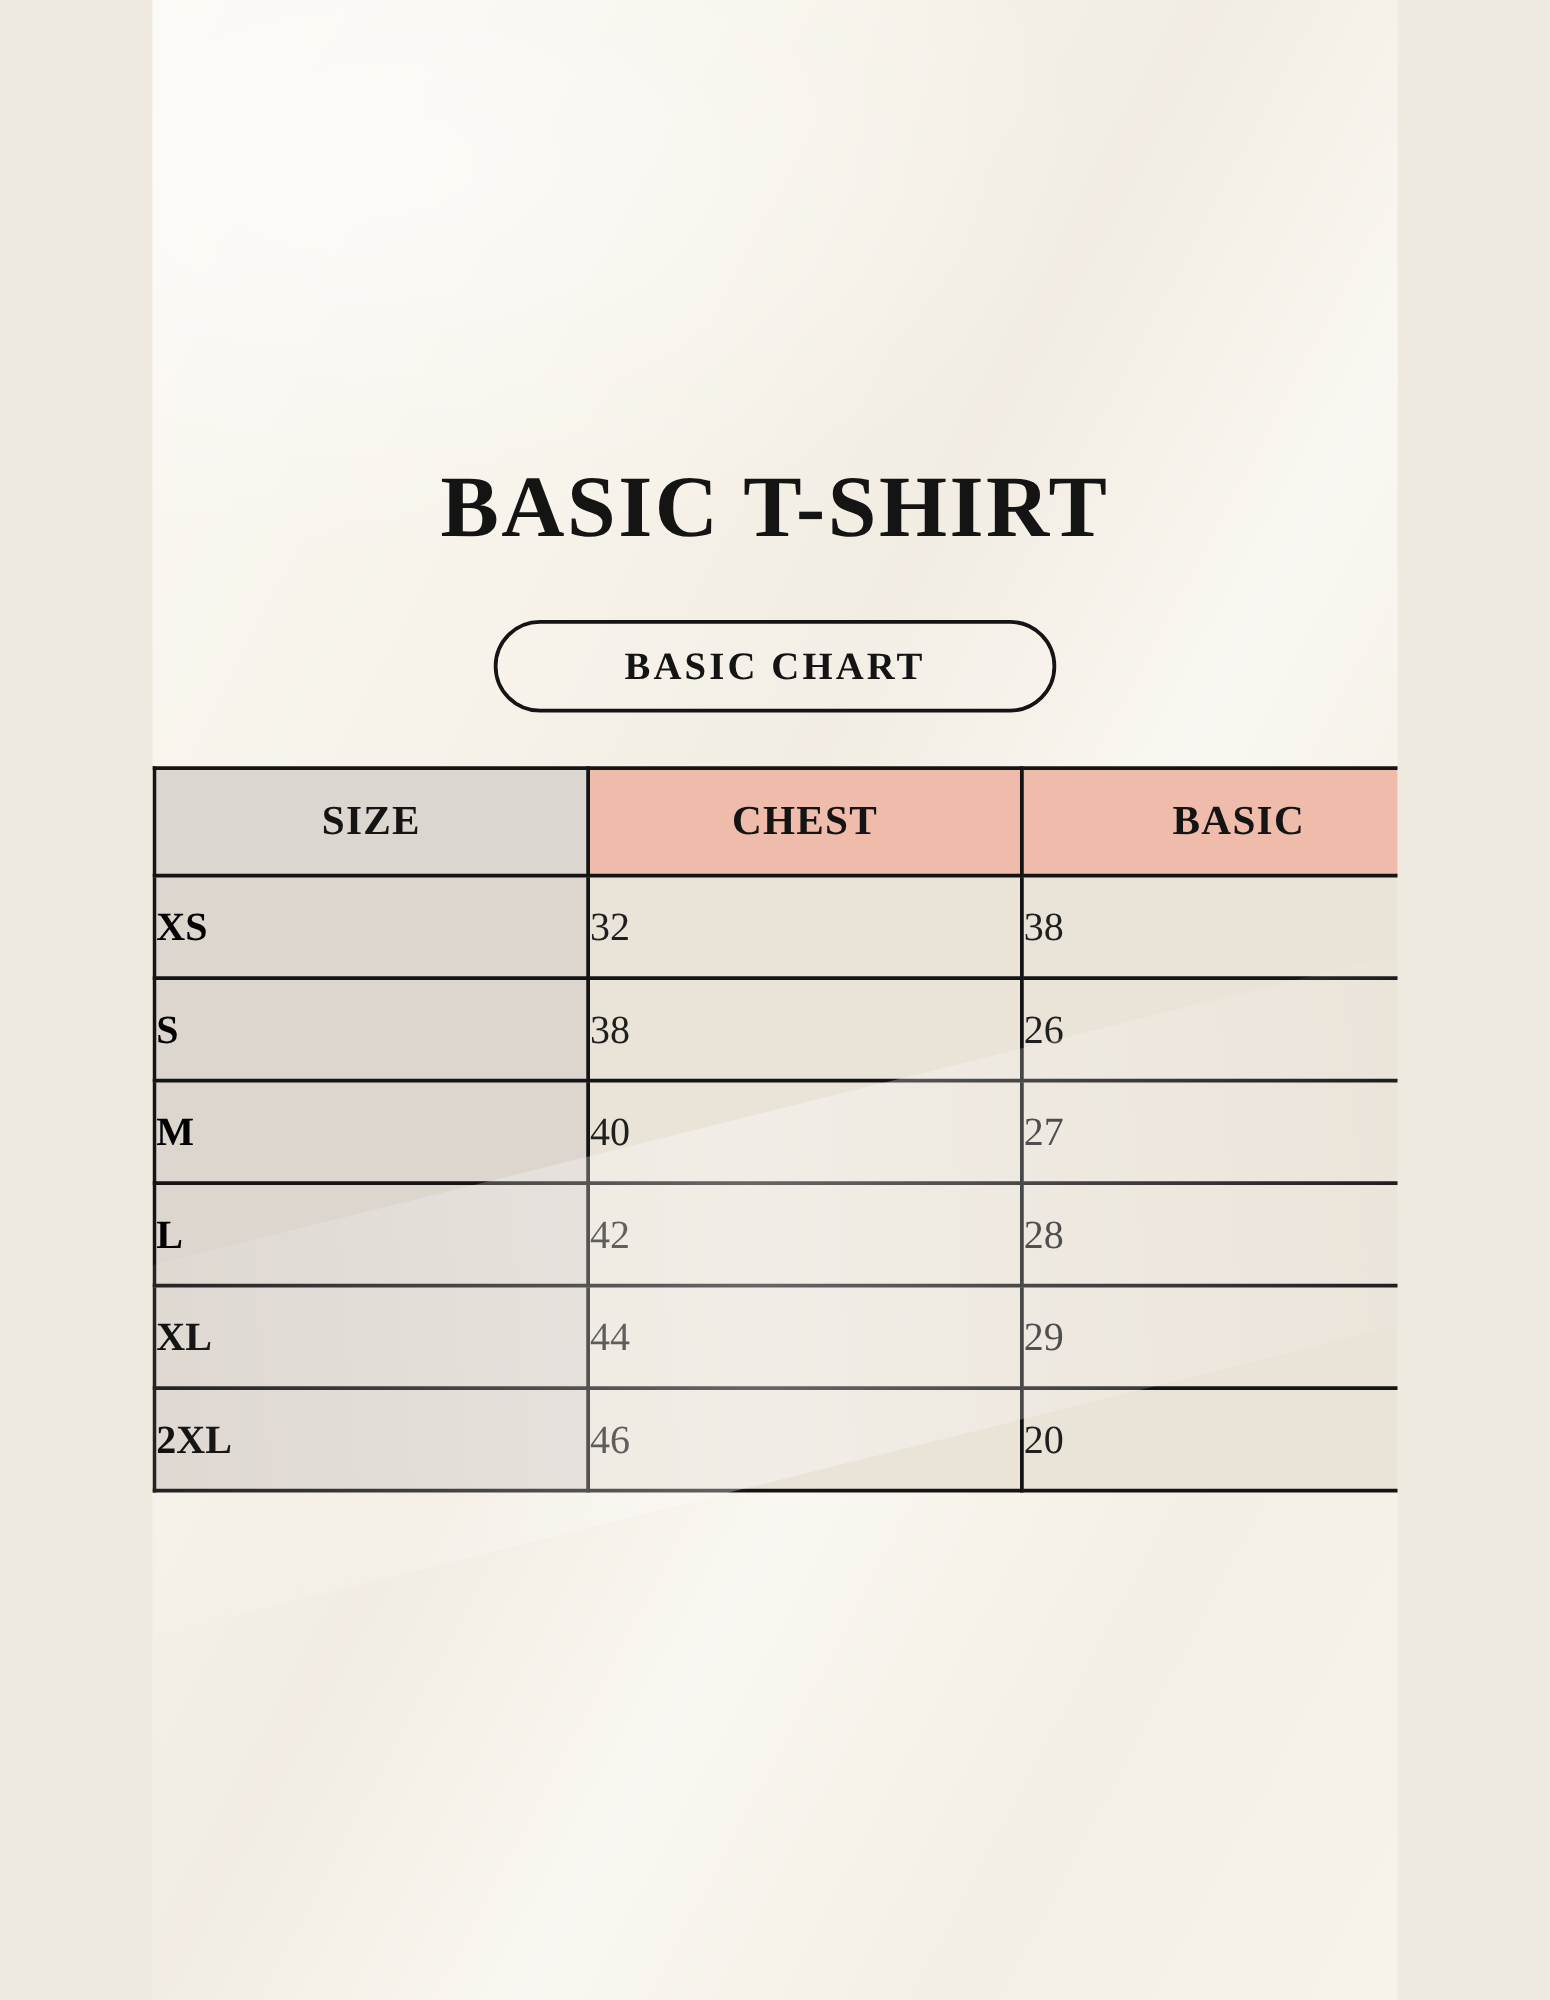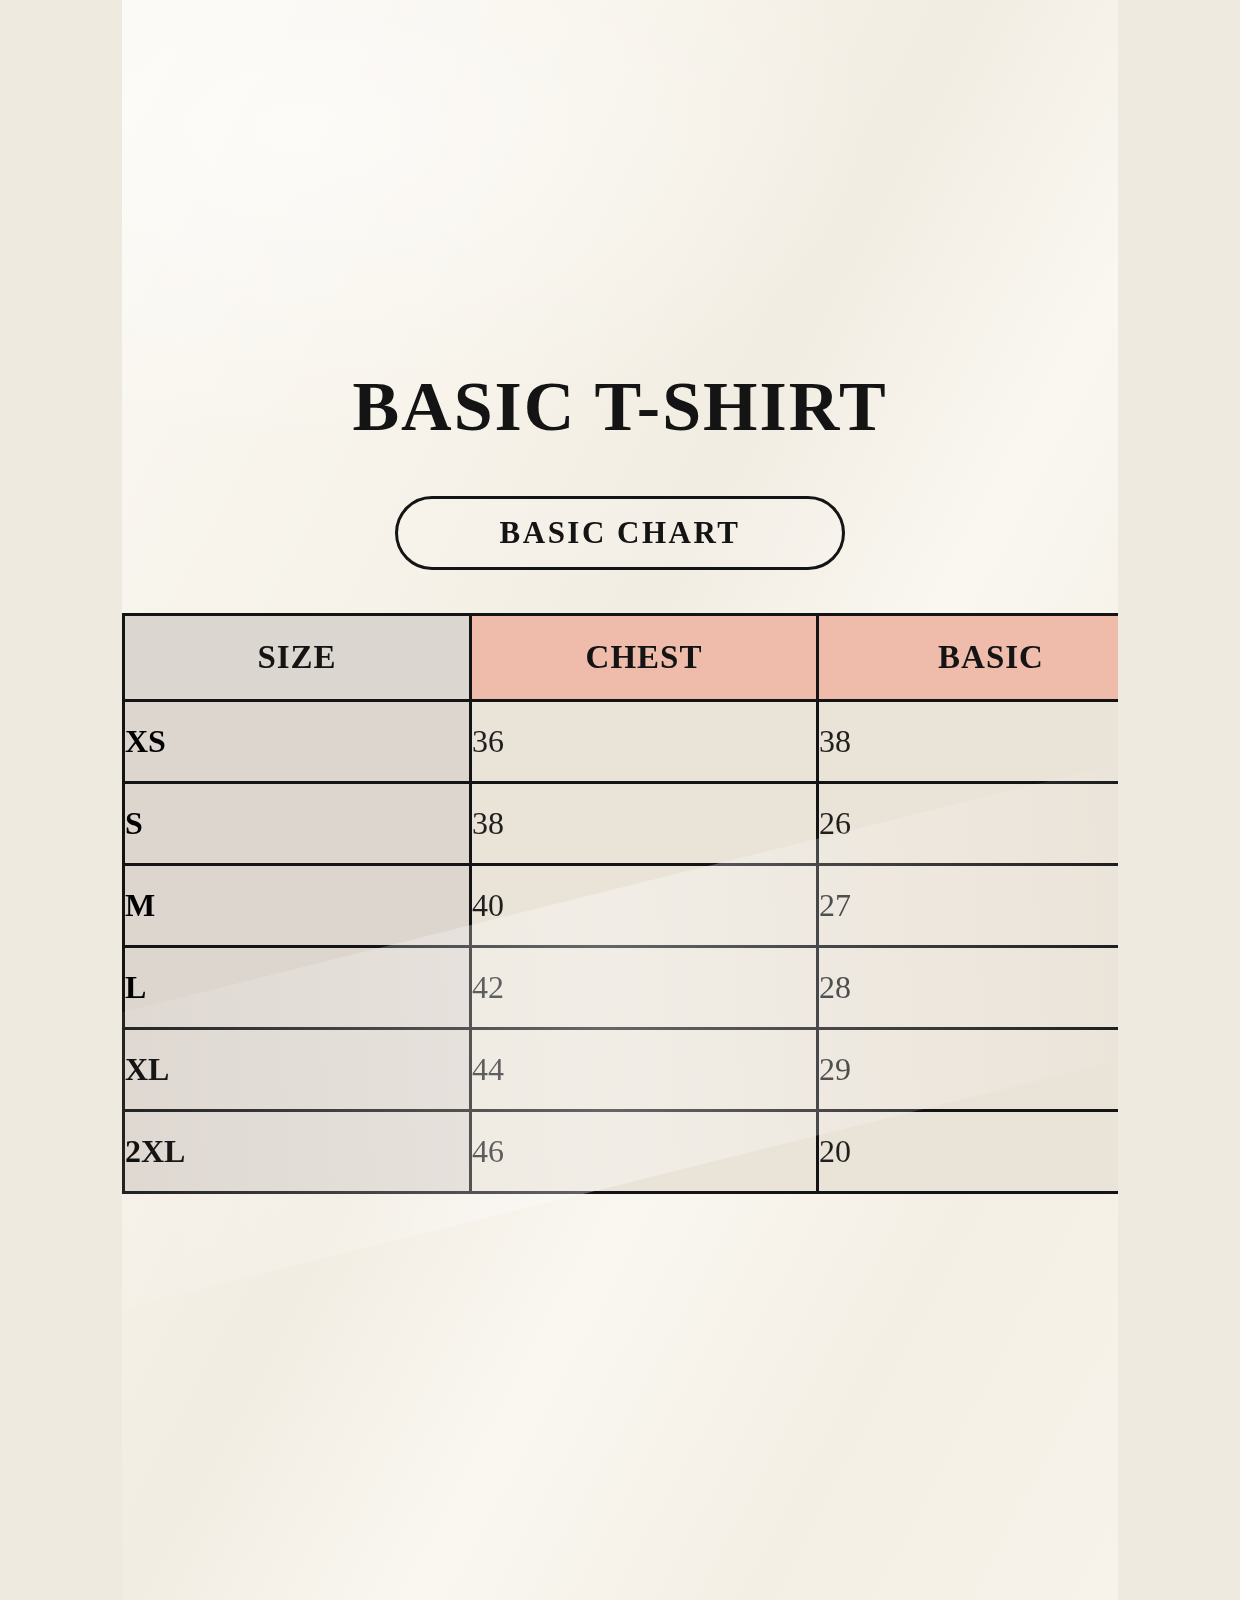--- a/index.html
+++ b/index.html
@@ -123,21 +123,21 @@
     <thead>
       <tr>
         <th class="col-size">SIZE</th>
         <th class="col-chest">CHEST</th>
         <th class="col-length">BASIC</th>
       </tr>
     </thead>
     <tbody id="table-body">
         <tr>
           <td class="size-cell">XS</td>
-          <td class="value-cell">36</td>
+          <td class="value-cell">32</td>
           <td class="value-cell">38</td>
         </tr>
         <tr>
           <td class="size-cell">S</td>
           <td class="value-cell">38</td>
           <td class="value-cell">26</td>
         </tr>
         <tr>
           <td class="size-cell">M</td>
           <td class="value-cell">40</td>

